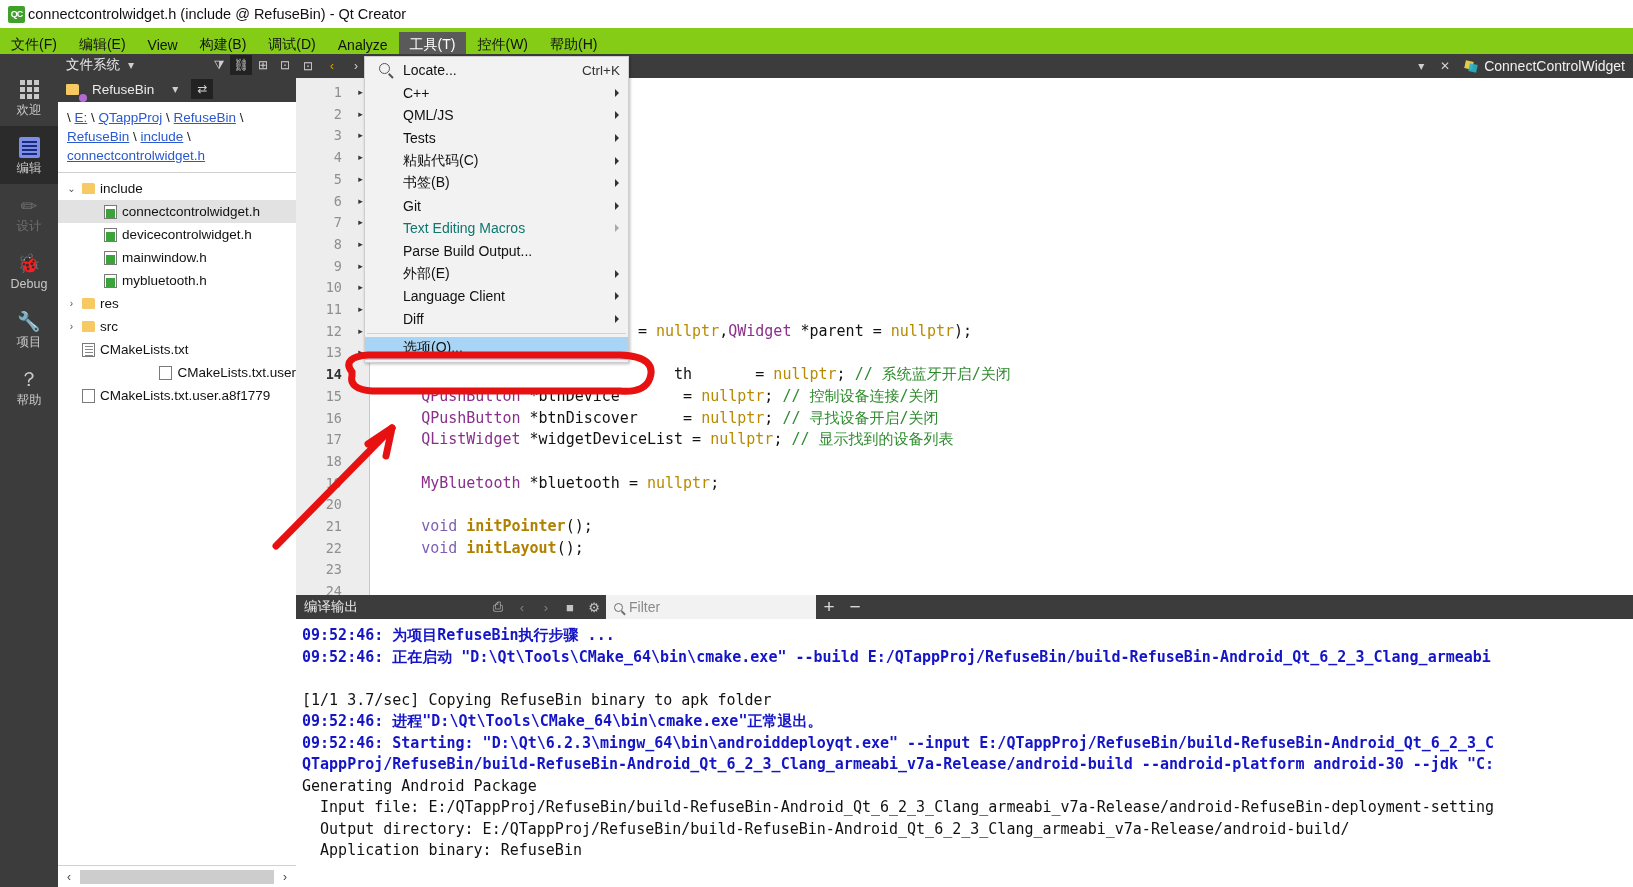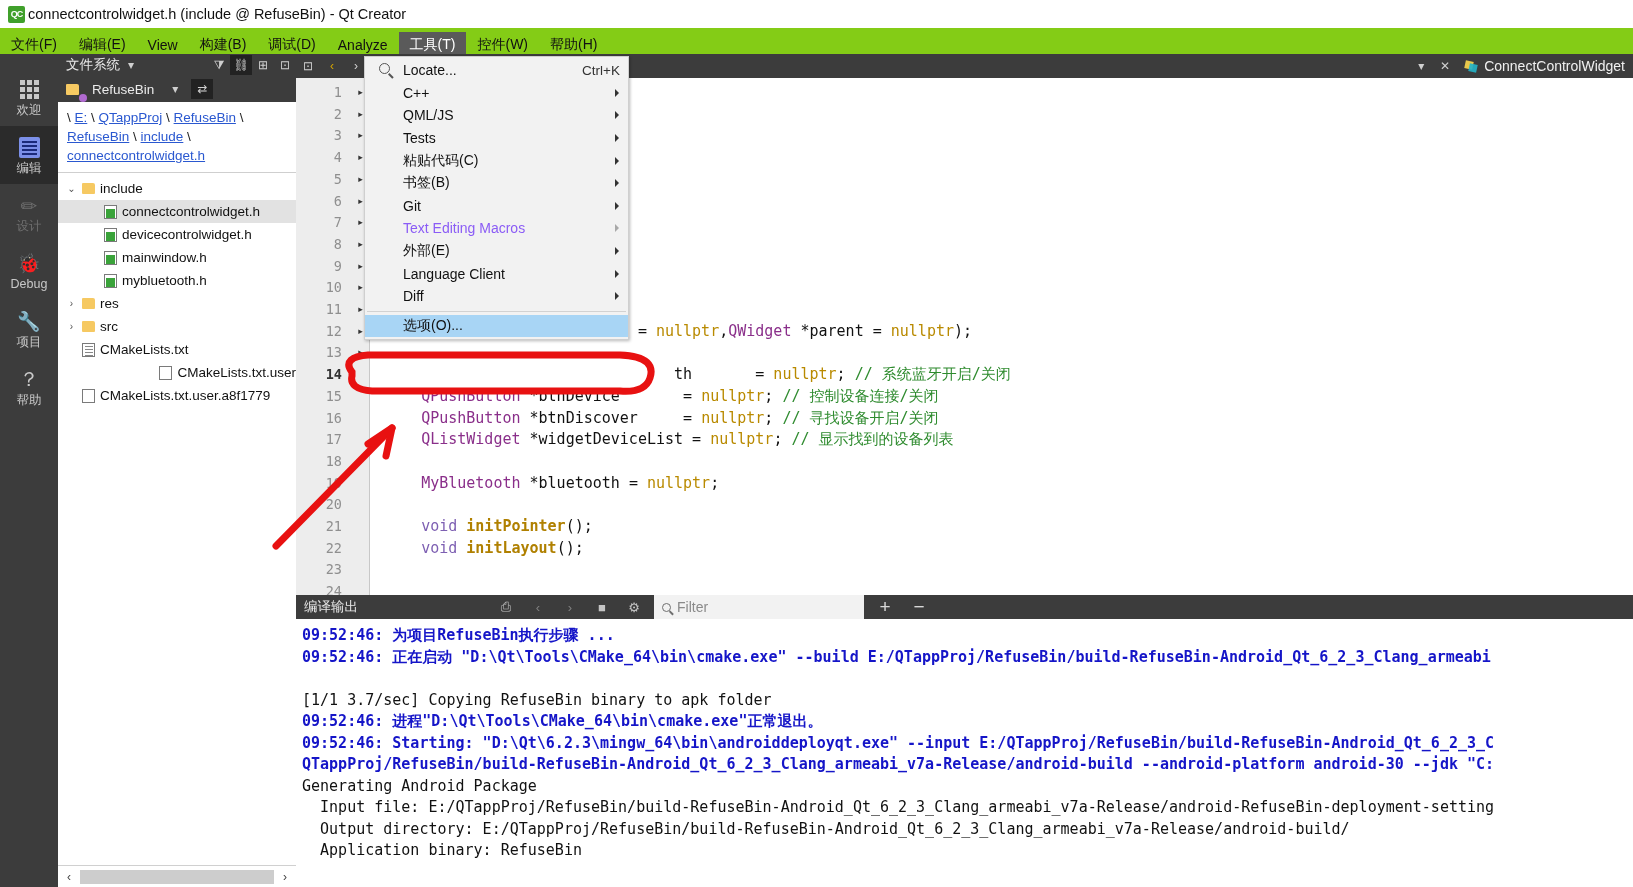--- a/index.html
+++ b/index.html
@@ -89,36 +89,36 @@
   .k-pre { color:#1b37b0; }  .k-kw { color:#7d5fb2; font-weight:normal; }  .k-null { color:#b98a00; }
   .k-cmt { color:#2e8b2e; }  .k-fn { color:#b08000; font-weight:bold; }
   .k-cls { color:#8a2f8a; }  .k-op { color:#111; }
 
   
   .menu { position:absolute; left:364px; top:56px; width:265px; background:#f2f2f2;
     border:1px solid #cfcfcf; box-shadow:1px 1px 3px rgba(0,0,0,.28); z-index:40;
     padding:2px 0; font-size:14px; color:#111; }
   .menu .item { height:22.6px; display:flex; align-items:center; padding-left:38px;
     padding-right:8px; position:relative; white-space:nowrap; }
-  .menu .item.dis { color:#8b5cf6; }
+  .menu .item.dis { color:#0f766e; }
   .menu .item.hl { background:#a8d5f5; }
   .menu .item .acc { margin-left:auto; color:#333; font-size:13.5px; }
   .menu .item .arrow { position:absolute; right:9px; width:0;height:0;
     border-left:4px solid #333; border-top:4px solid transparent; border-bottom:4px solid transparent;}
   .menu .item.dis .arrow { border-left-color:#a8a8a8; }
   .menu .sep { height:1px; background:#d2d2d2; margin:3px 2px; }
   .menu .magnify { position:absolute; left:14px; top:4px; width:11px;height:11px;
     border:1.6px solid #555; border-radius:50%; }
   .menu .magnify::after{content:"";position:absolute;right:-5px;bottom:-4px;width:6px;height:1.6px;
     background:#555; transform:rotate(45deg);}
 
   
   .outpane { position:absolute; left:296px; top:595px; right:0; bottom:0; background:#fff; }
   .out-head { height:24px; background:#3c3c3c; display:flex; align-items:center;
-    color:#e6e6e6; font-size:13.5px;gap:8px; }
+    color:#e6e6e6; font-size:13.5px; }
   .out-title { padding-left:8px; width:190px; }
   .oh-ico { width:24px; text-align:center; color:#c4c4c4; font-size:13px; }
   .filterbox { width:210px; height:24px; background:#f2f2f2; display:flex; align-items:center;
     gap:6px; padding-left:8px; color:#8a8a8a; font-size:14px; }
   .filtmag { width:9px;height:9px;border:1.5px solid #6f6f6f;border-radius:50%;position:relative;display:inline-block;}
   .filtmag::after{content:"";position:absolute;right:-4px;bottom:-3px;width:5px;height:1.5px;background:#6f6f6f;transform:rotate(45deg);}
   .oh-plus { width:26px; text-align:center; font-size:19px; color:#d8d8d8; }
   .outbody { position:absolute; left:0; top:24px; right:0; bottom:0; background:#fff;
     font-family:"DejaVu Sans Mono", monospace; font-size:15px; line-height:21.5px;
     padding:6px 0 0 6px; white-space:pre; overflow:hidden; }
@@ -409,20 +409,23 @@
       </div>
       <div class="item">
         <span>Git</span>
         <span class="arrow"></span>
       </div>
       <div class="item dis">
         <span>Text Editing Macros</span>
         <span class="arrow"></span>
       </div>
       <div class="item">
+        <span>Parse Build Output...</span>
+      </div>
+      <div class="item">
         <span>外部(E)</span>
         <span class="arrow"></span>
       </div>
       <div class="item">
         <span>Language Client</span>
         <span class="arrow"></span>
       </div>
       <div class="item">
         <span>Diff</span>
         <span class="arrow"></span>

